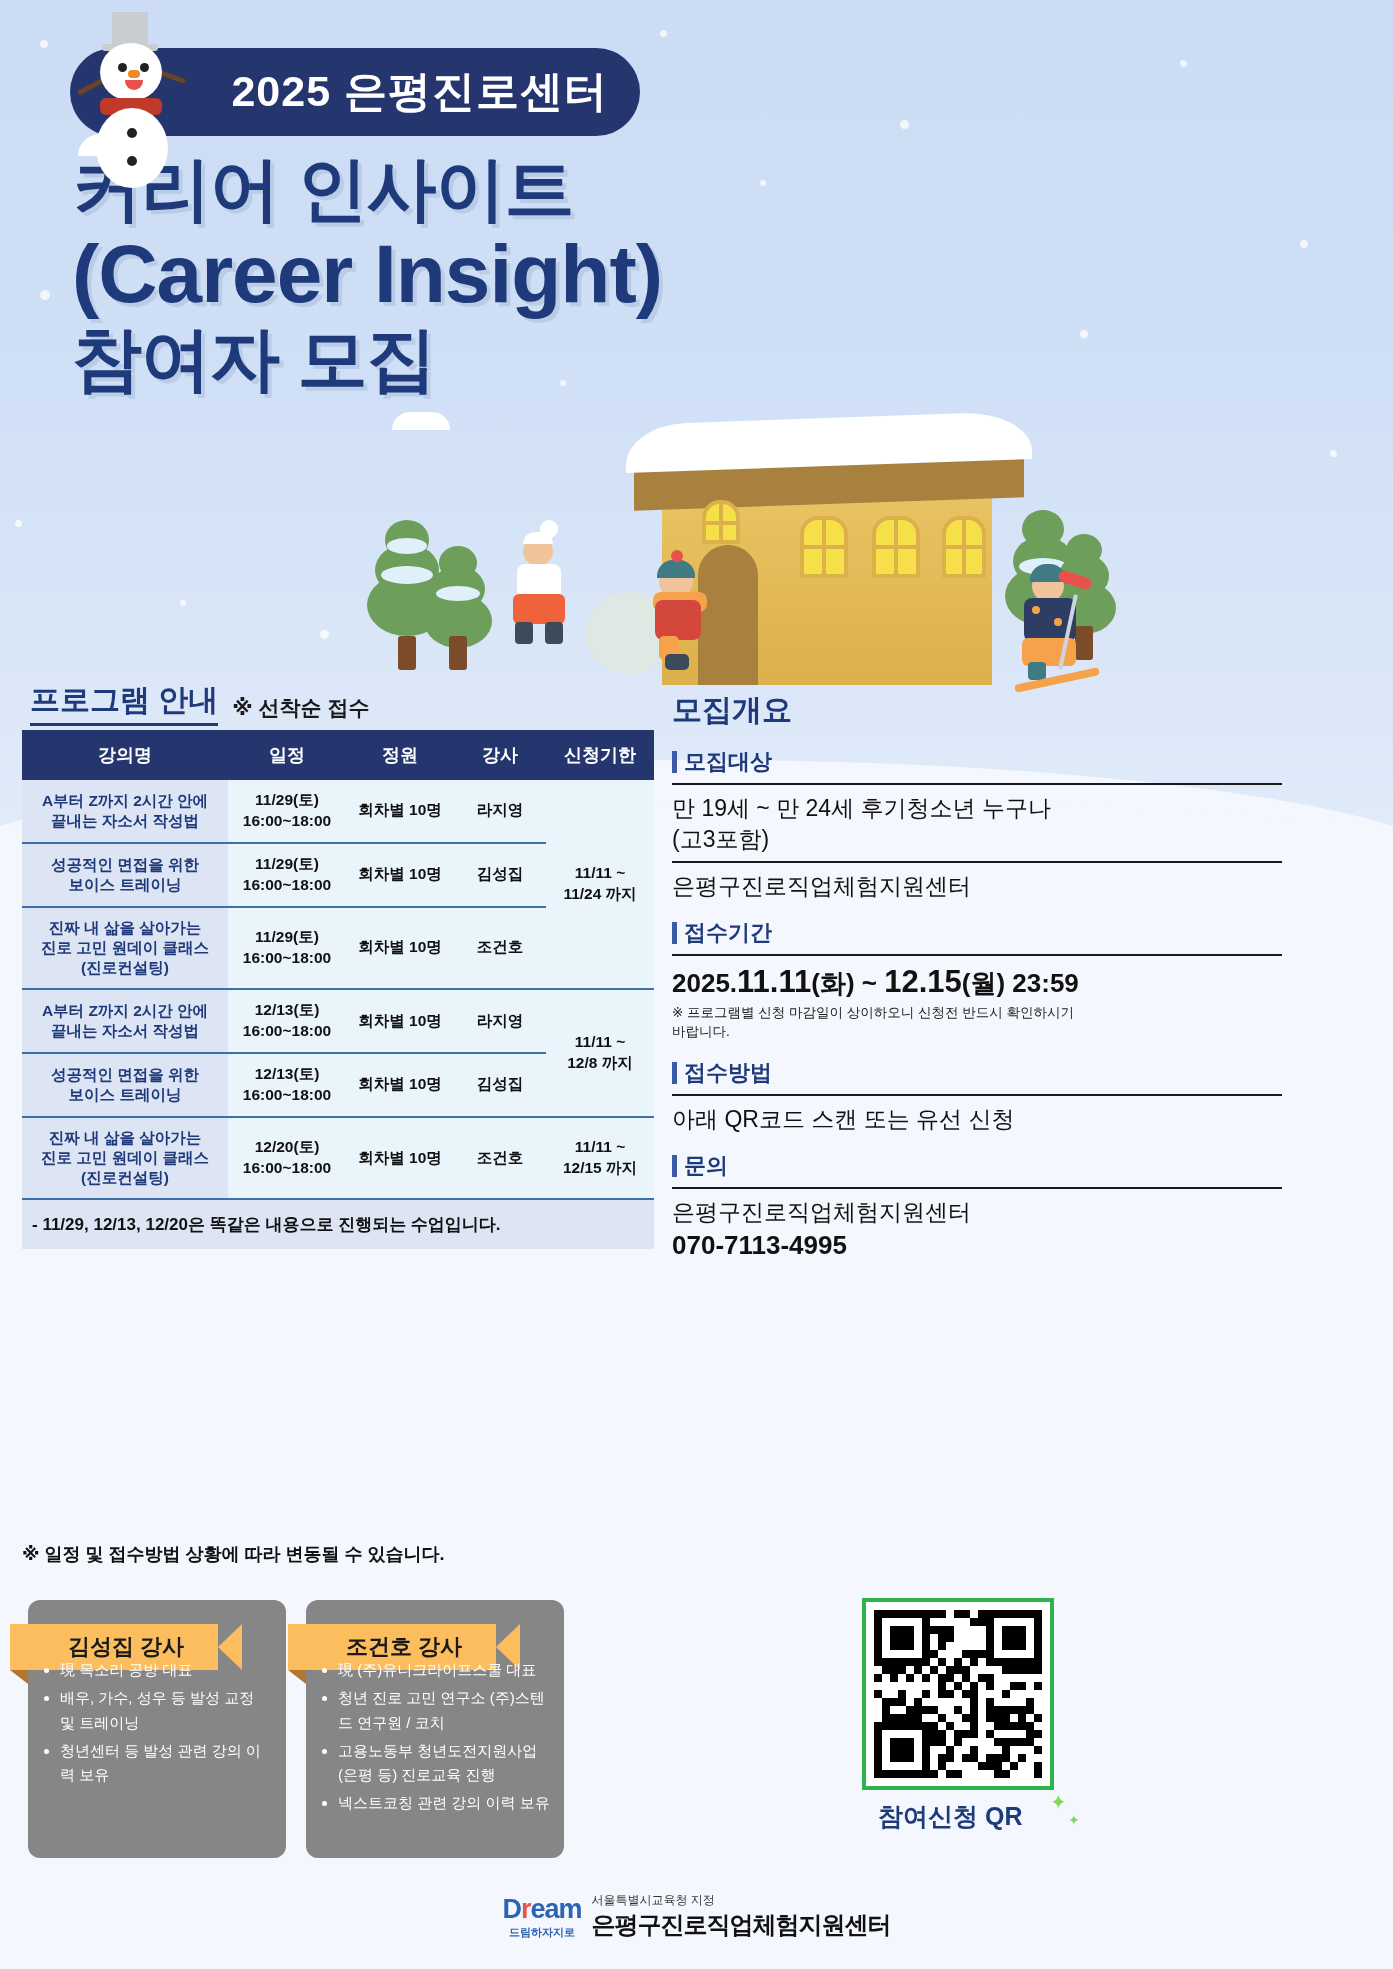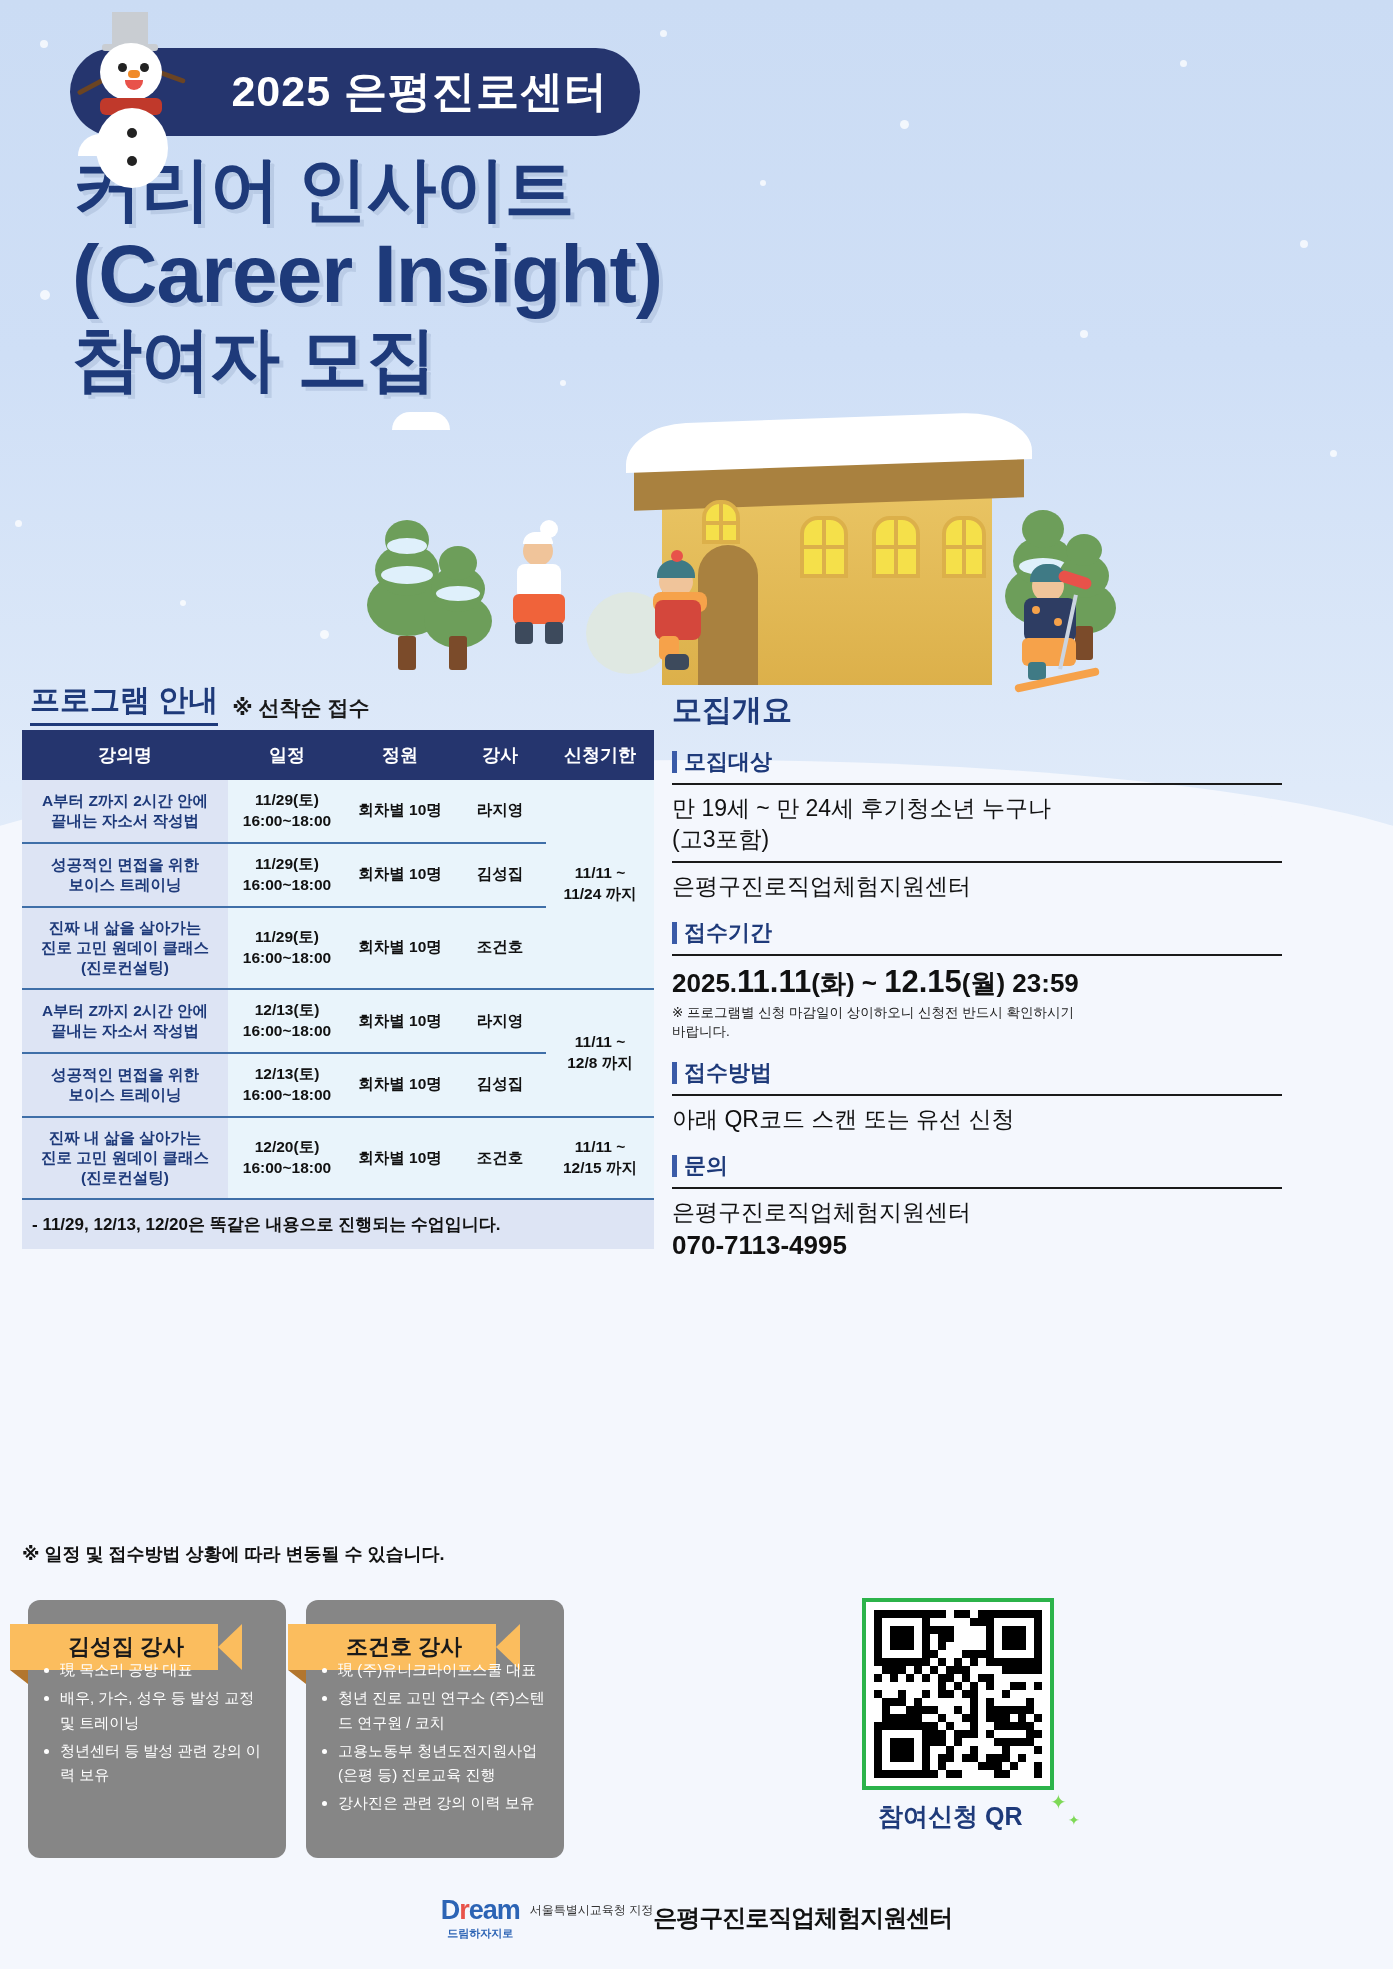--- a/index.html
+++ b/index.html
@@ -203,21 +203,21 @@
     font-weight: bold; color: #1e3a7a; z-index: 8;
   }
   .qr-star { position: absolute; color: #7ed957; font-size: 20px; z-index: 8; }
 
   
   .footer { position: absolute; left: 0; bottom: 28px; width: 100%; display: flex; justify-content: center; align-items: center; gap: 10px; z-index: 8; }
   .dream-logo { display: flex; flex-direction: column; align-items: center; }
   .dream-main { font-size: 27px; font-weight: bold; color: #2c64b5; letter-spacing: -1px; }
   .dream-main .accent { color: #e8534a; }
   .dream-sub { font-size: 11px; color: #2c64b5; font-weight: bold; }
-  .footer-right { display: flex; flex-direction: row; }
+  .footer-right { display: flex; flex-direction: column; }
   .footer-desig { font-size: 12px; color: #333; }
   .footer-name { font-size: 24px; font-weight: bold; color: #111; letter-spacing: -1px; }
 </style>
 </head>
 <body>
 
 <div id="poster">
 
   <div class="snow-ground"></div>
   <div class="snow-ground2"></div>
@@ -490,21 +490,21 @@
       <div class="card">
         <div class="ribbon">
           <span class="ribbon-name">조건호 강사</span>
           <div class="ribbon-notch"></div>
         </div>
         <div class="ribbon-fold"></div>
         <ul>
           <li>現 (주)유니크라이프스쿨 대표</li>
           <li>청년 진로 고민 연구소 (주)스텐드 연구원 / 코치</li>
           <li>고용노동부 청년도전지원사업 (은평 등) 진로교육 진행</li>
-          <li>강사진은 관련 강의 이력 보유</li>
+          <li>넥스트코칭 관련 강의 이력 보유</li>
         </ul>
       </div>
     </div>
 
   <div class="qr-box">
     <div class="qr-grid" id="qr-grid">
         <i></i>
         <i></i>
         <i></i>
         <i></i>

